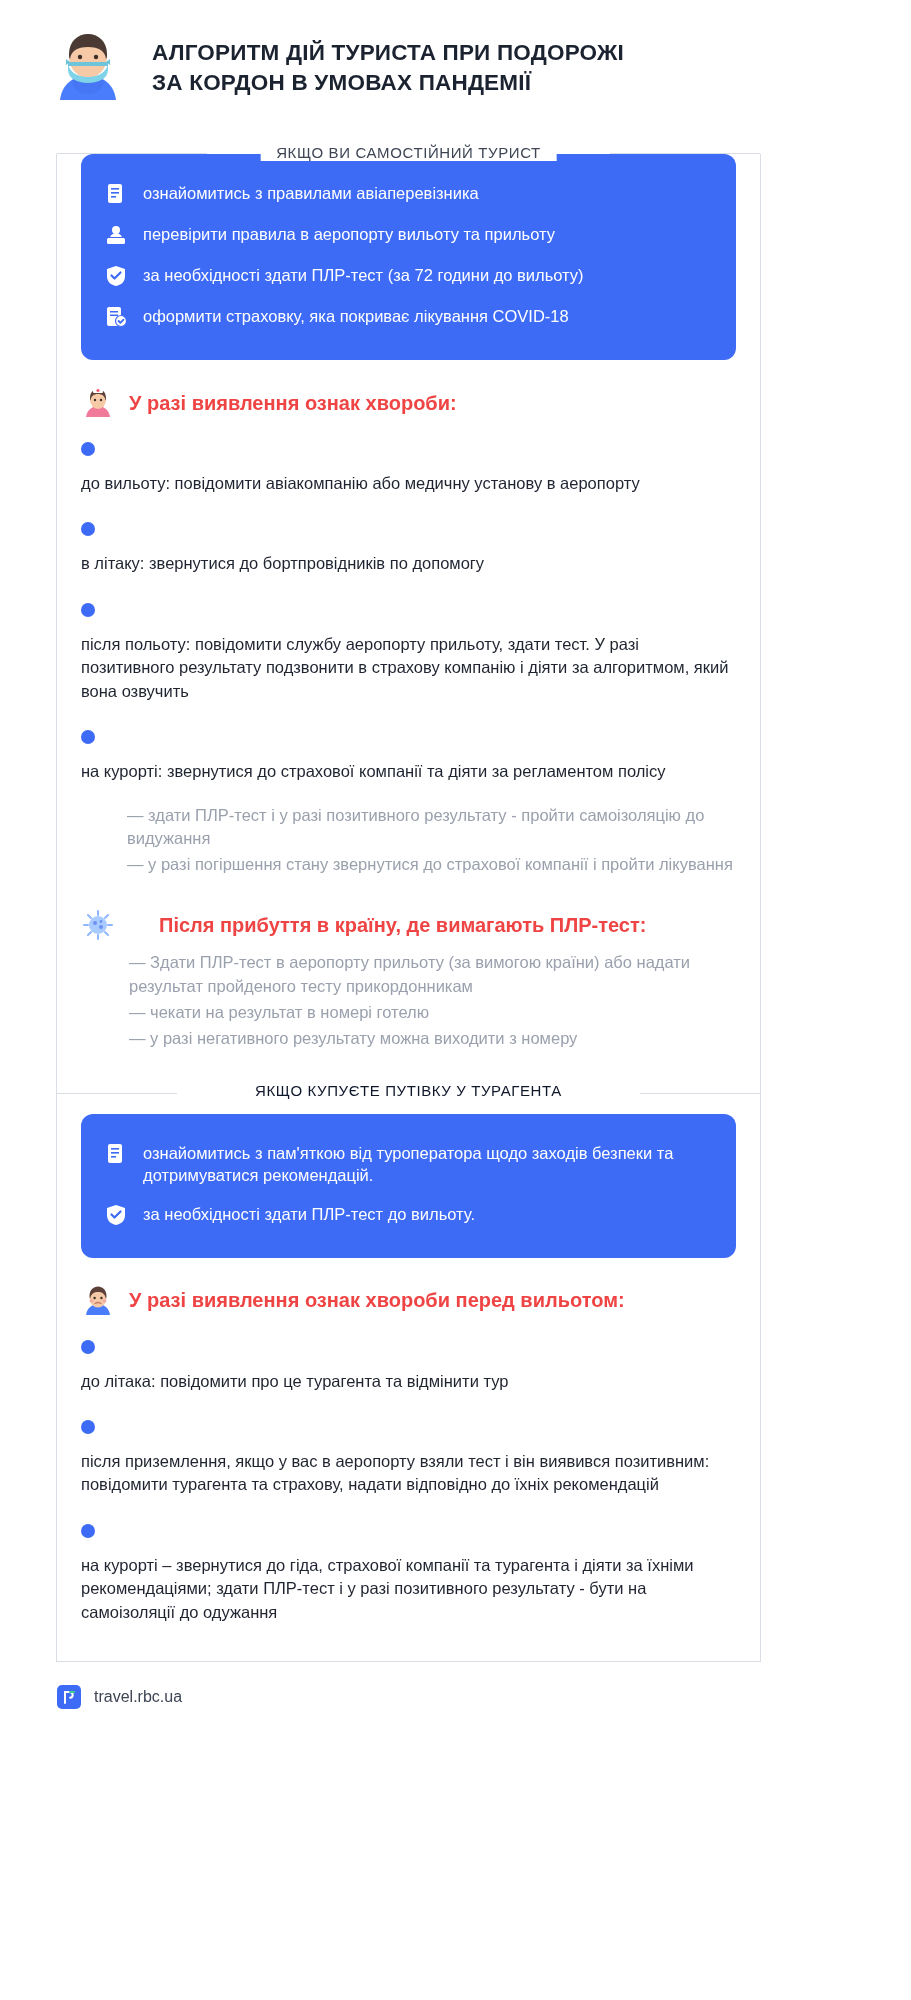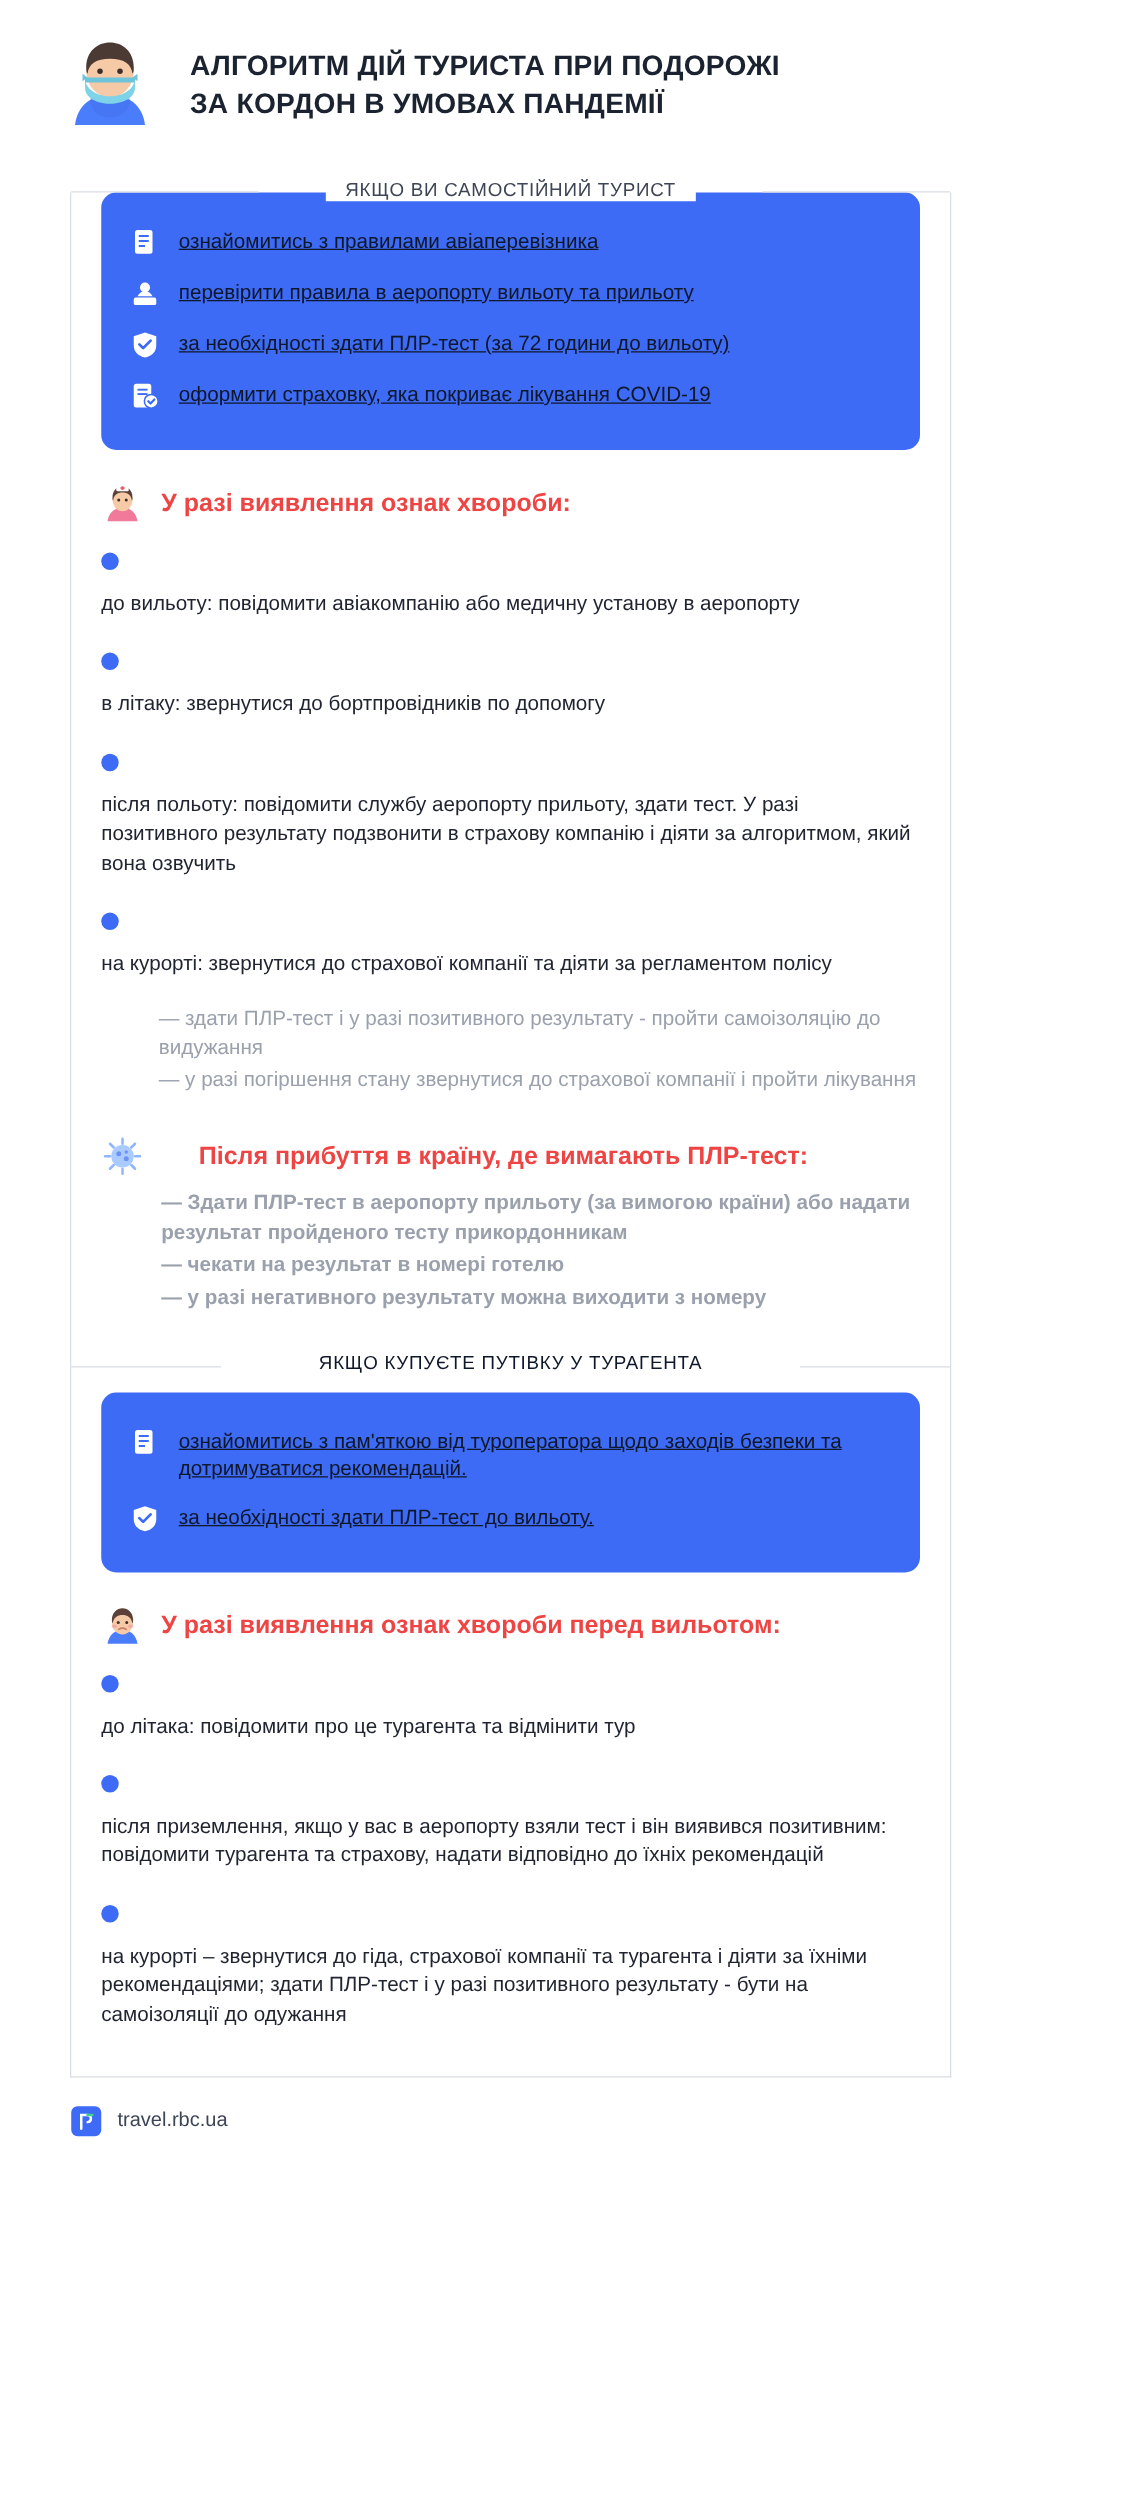--- a/index.html
+++ b/index.html
@@ -79,22 +79,21 @@
     height: 1px;
     background: #d9dde4;
   }
 
   
   .blue-block {
     background: #3d6bf5;
     border-radius: 12px;
     margin: 34px 24px 0 24px;
     padding: 20px 36px 22px 22px;
-    color: #0f172a;
-    text-decoration: underline;
+    color: #ffffff;
   }
   .blue-line {
     display: flex;
     align-items: flex-start;
     gap: 14px;
     padding: 8px 0;
     font-size: 16.5px;
     line-height: 1.35;
   }
   .blue-line .ico {
@@ -150,21 +149,21 @@
     line-height: 1.45;
   }
   .notes div { padding: 1px 0; }
 
   .muted-block {
     margin: 8px 24px 0 72px;
     color: #9aa1ad;
     font-size: 16.5px;
     line-height: 1.45;
   }
-  .muted-block div { padding: 1px 0; font-weight: bold; }
+  .muted-block div { padding: 1px 0; }
 
   
   .mid-legend-wrap {
     margin-top: 30px;
     position: relative;
     height: 22px;
   }
   .mid-legend-wrap .line-l,
   .mid-legend-wrap .line-r {
     position: absolute;
@@ -274,21 +273,21 @@
       <div class="blue-line">
         <span class="ico">
           <svg width="26" height="26" viewBox="0 0 26 26">
               <rect x="4" y="3" width="14" height="19" rx="2" fill="#ffffff"></rect>
               <rect x="7" y="7" width="8" height="1.5" fill="#3d6bf5"></rect>
               <rect x="7" y="10.5" width="8" height="1.5" fill="#3d6bf5"></rect>
               <circle cx="18" cy="17" r="5.5" fill="#ffffff" stroke="#3d6bf5" stroke-width="1.2"></circle>
               <path d="M15.6 17l1.8 1.8 3.1-3.2" stroke="#3d6bf5" stroke-width="1.8" fill="none" stroke-linecap="round" stroke-linejoin="round"></path>
             </svg>
         </span>
-        <span>оформити страховку, яка покриває лікування COVID-19</span>
+        <span>оформити страховку, яка покриває лікування COVID-18</span>
       </div>
     </div>
 
     <div class="subhead">
       <span class="avatar">
         <svg width="34" height="34" viewBox="0 0 34 34">
             <path d="M5 31c1-7 6-11 12-11s11 4 12 11z" fill="#f17a9a"></path>
             <ellipse cx="17" cy="14" rx="8" ry="9" fill="#f6c9a7"></ellipse>
             <path d="M9 12c0-6 4-9 8-9s8 3 8 9c0 1 0 2-.5 2.5C24 10 21 8 17 8s-7 2-7.5 6.5C9 14 9 13 9 12z" fill="#5d4038"></path>
             <rect x="12" y="2" width="10" height="5" rx="1" fill="#ffffff"></rect>

